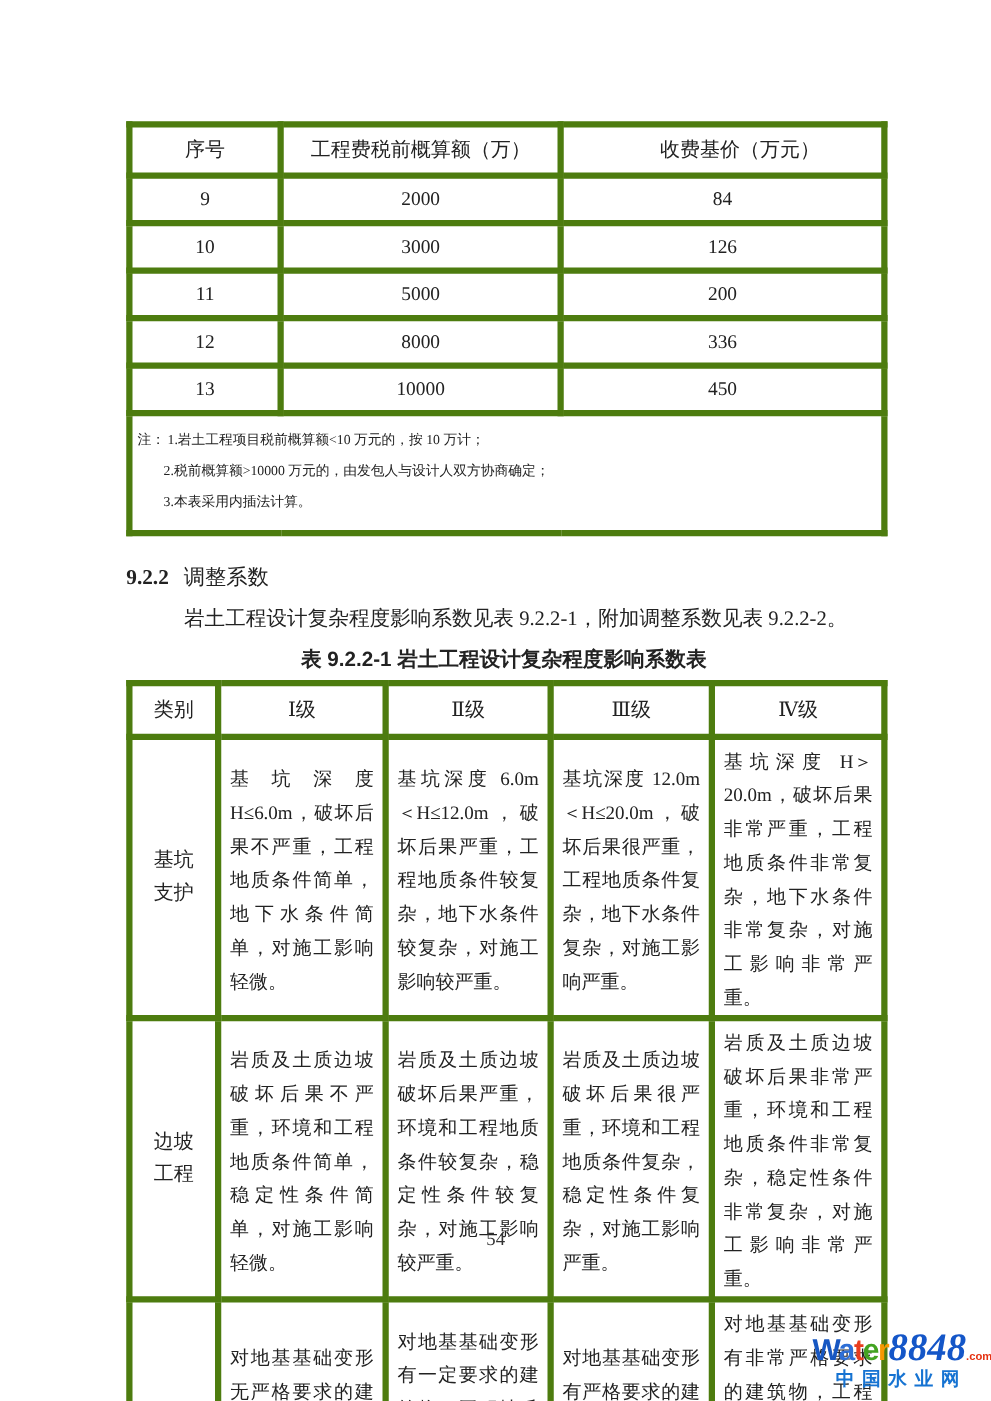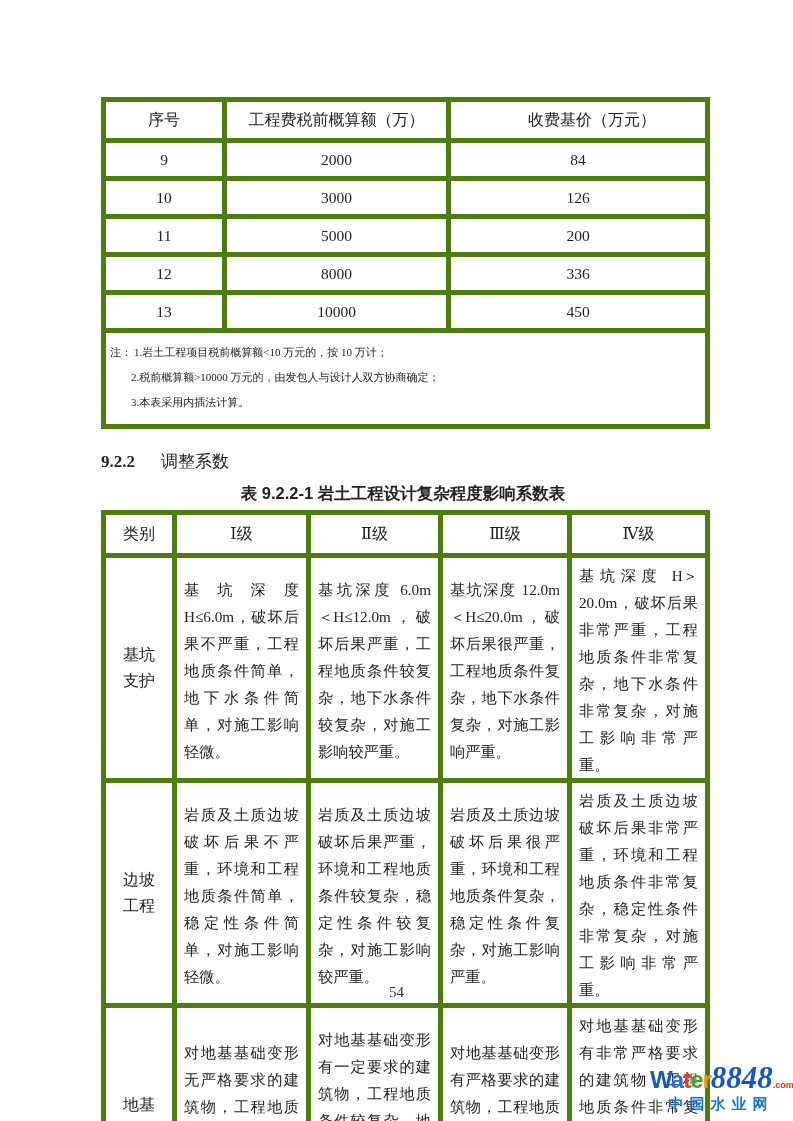--- a/index.html
+++ b/index.html
@@ -20,21 +20,21 @@
   .fee-table th { height:34px; font-size:16px; text-align:center; }
   .fee-table th.fh2 { text-align:right; padding-right:49px; }
   .fee-table td.num { height:31px; font-size:15.5px; text-align:center; }
   .fee-table .notes-cell { padding:7px 8px 9px 4px; font-size:11px; line-height:25px; }
   .note-line { white-space:nowrap; }
   .note-line.indent { padding-left:1.9em; }
   .note-label { padding-right:2px; }
 
   
   .section-heading { margin-top:21px; font-size:17px; line-height:24px; }
-  .sec-num { font-weight:bold; margin-right:26px; }
+  .sec-num { font-weight:bold; margin-right:12px; }
   .intro { margin:8px 0 0 0; font-size:16.5px; line-height:26px; text-indent:2.8em; }
   .table-caption {
     margin:9px 0 5px 0; text-align:center;
     font-family:"Liberation Sans","DejaVu Sans",sans-serif;
     font-weight:bold; font-size:16.5px;
   }
 
   
   .cx-table th.lvl { height:36px; font-size:16px; text-align:center; }
   .cx-table th.cat { font-size:16px; text-align:center; vertical-align:middle; }
@@ -107,20 +107,21 @@
           <div class="note-line indent">2.税前概算额&gt;10000 万元的，由发包人与设计人双方协商确定；</div>
           <div class="note-line indent">3.本表采用内插法计算。</div>
         </td>
       </tr>
     </tbody>
   </table>
 
   <div class="section-heading">
     <span class="sec-num">9.2.2</span><span>调整系数</span>
   </div>
+  <p class="intro">岩土工程设计复杂程度影响系数见表 9.2.2-1，附加调整系数见表 9.2.2-2。</p>
 
   <div class="table-caption">表 9.2.2-1 岩土工程设计复杂程度影响系数表</div>
 
   <table class="cx-table">
     <colgroup>
         <col style="width:71px">
         <col style="width:134px">
         <col style="width:132px">
         <col style="width:129px">
         <col style="width:138px">

